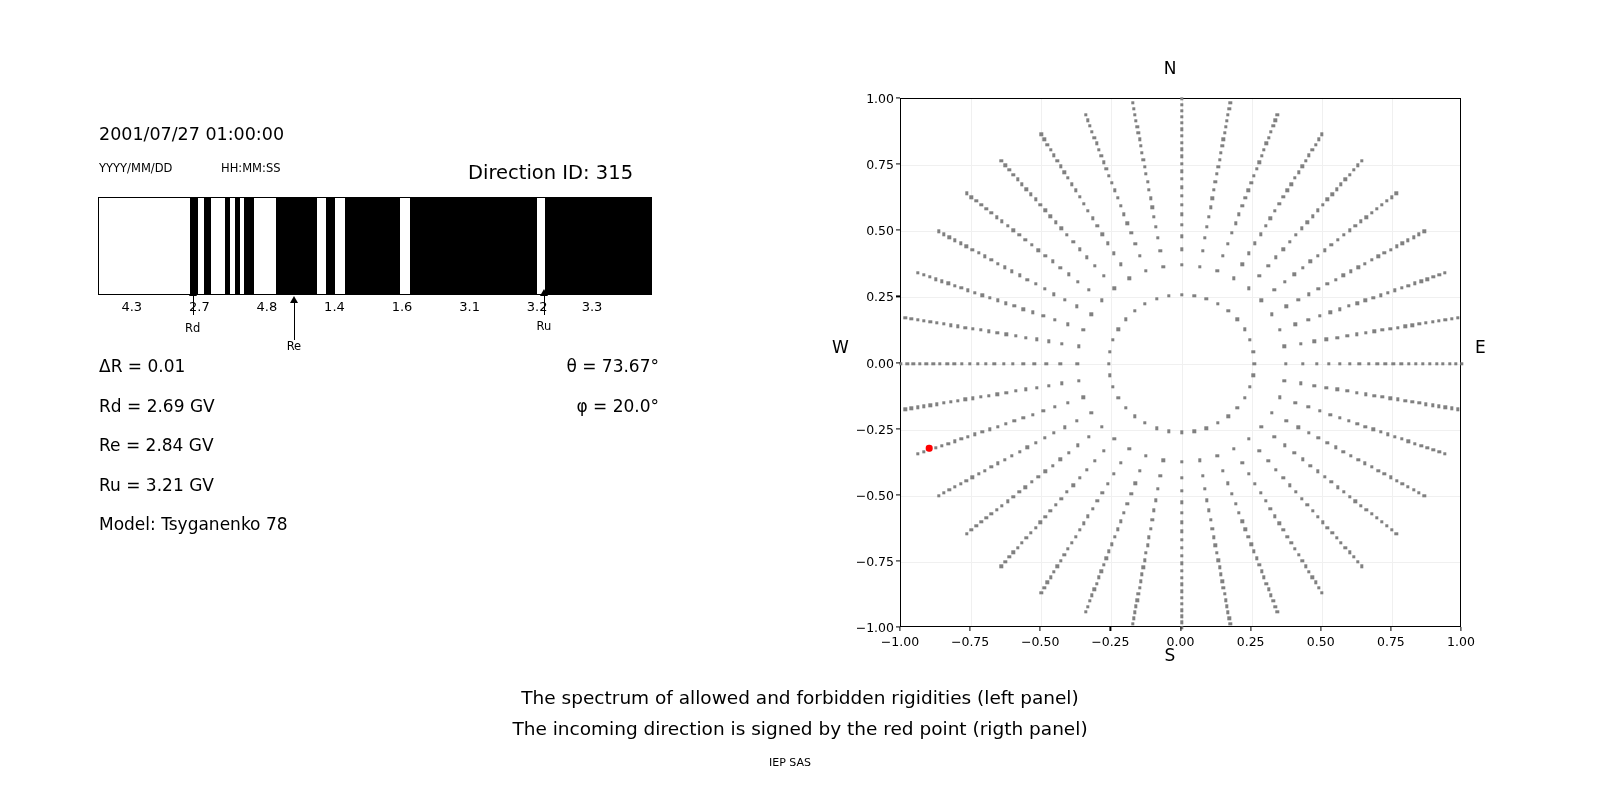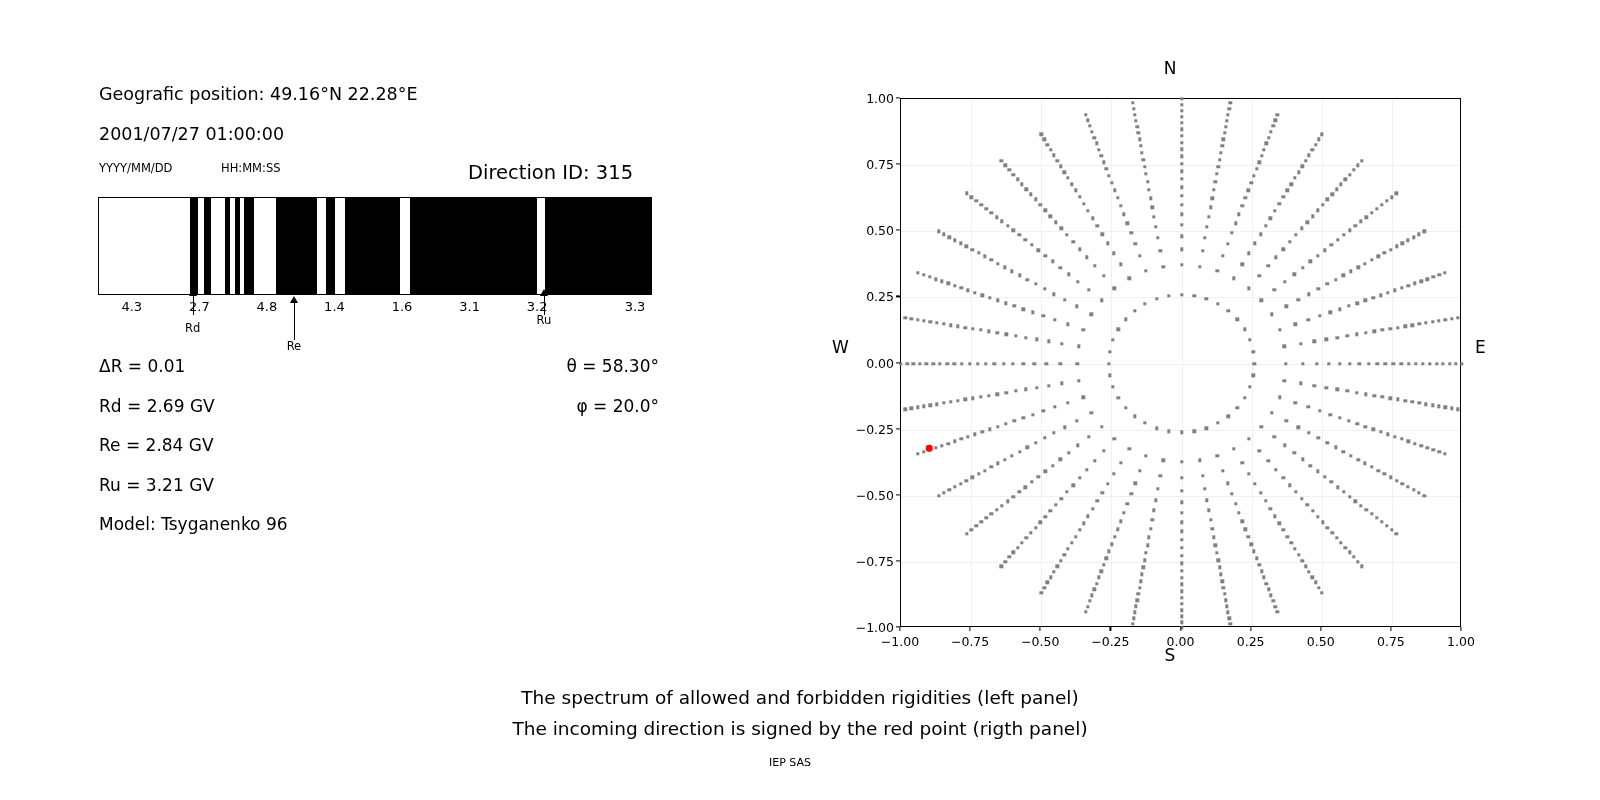--- a/index.html
+++ b/index.html
@@ -93,21 +93,20 @@
   #footer-credit{
     position:absolute;left:790px;top:756px;transform:translateX(-50%);
     font-size:11px;white-space:nowrap;
   }
 </style>
 </head>
 <body>
 
 <div class="abs" id="left-panel">
 
-  <div class="abs hdr-geo">Geografic position: 49.16°N 22.28°E</div>
 
   <div class="abs hdr-date">2001/07/27 01:00:00</div>
 
   <div class="abs hdr-fmt-date">YYYY/MM/DD</div>
 
   <div class="abs hdr-fmt-time">HH:MM:SS</div>
 
   <div class="abs hdr-dirid">Direction ID: 315</div>
 
   <div class="abs" id="spectrum-bar">
@@ -124,45 +123,45 @@
     </div>
 
   <div class="abs" id="spectrum-axis">
       <div class="tick-lbl" style="left: 33.7805px;">4.3</div>
       <div class="tick-lbl" style="left: 101.341px;">2.7</div>
       <div class="tick-lbl" style="left: 168.902px;">4.8</div>
       <div class="tick-lbl" style="left: 236.463px;">1.4</div>
       <div class="tick-lbl" style="left: 304.024px;">1.6</div>
       <div class="tick-lbl" style="left: 371.585px;">3.1</div>
       <div class="tick-lbl" style="left: 439.146px;">3.2</div>
-      <div class="tick-lbl" style="left: 537px;">3.3</div>
+      <div class="tick-lbl" style="left: 494px;">3.3</div>
       <div class="arrow-mark" style="left: 94.5854px; top: 0px;">
         <div class="head" style="top: -6px;"></div>
         <div class="shaft" style="top: 0px; height: 20px;"></div>
         <div class="lbl" style="top: 26px;">Rd</div>
       </div>
       <div class="arrow-mark" style="left: 195.927px; top: 0px;">
         <div class="head" style="top: 1px;"></div>
         <div class="shaft" style="top: 7px; height: 38px;"></div>
         <div class="lbl" style="top: 44px;">Re</div>
       </div>
       <div class="arrow-mark" style="left: 445.902px; top: 0px;">
         <div class="head" style="top: -6px;"></div>
         <div class="shaft" style="top: 0px; height: 20px;"></div>
-        <div class="lbl" style="top: 18px;">Ru</div>
+        <div class="lbl" style="top: 24px;">Ru</div>
       </div>
     </div>
 
   <div class="param col-l" style="top:356px;">ΔR = 0.01</div>
   <div class="param col-l" style="top:396px;">Rd = 2.69 GV</div>
   <div class="param col-l" style="top:435px;">Re = 2.84 GV</div>
   <div class="param col-l" style="top:475px;">Ru = 3.21 GV</div>
-  <div class="param col-l" style="top:514px;">Model: Tsyganenko 96</div>
-
-  <div class="param-r" style="top:356px;">θ = 58.30°</div>
+  <div class="param col-l" style="top:514px;">Model: Tsyganenko 78</div>
+
+  <div class="param-r" style="top:356px;">θ = 73.67°</div>
   <div class="param-r" style="top:396px;">φ = 20.0°</div>
 </div>
 
 <div class="abs" id="right-panel">
   <div id="polar-plot">
       <div class="gridline v" style="left: 70.125px;"></div>
       <div class="gridline v" style="left: 140.25px;"></div>
       <div class="gridline v" style="left: 210.375px;"></div>
       <div class="gridline v" style="left: 280.5px;"></div>
       <div class="gridline v" style="left: 350.625px;"></div>

